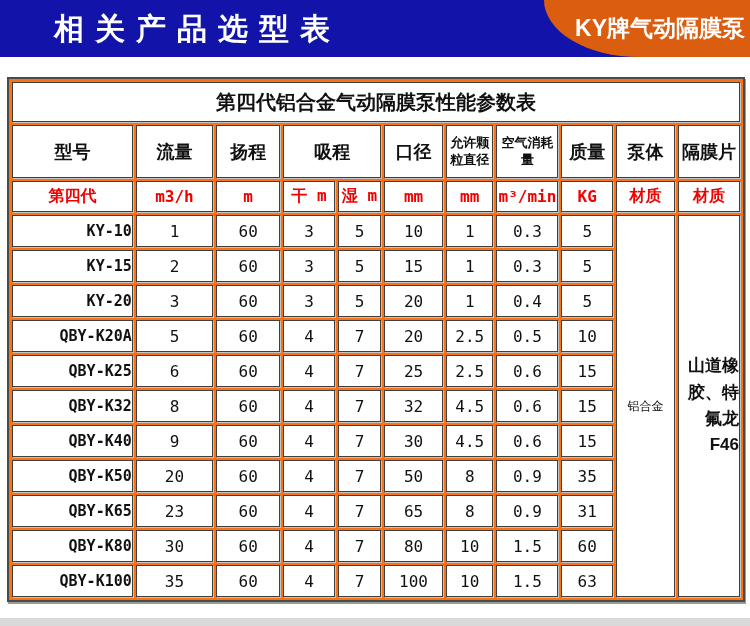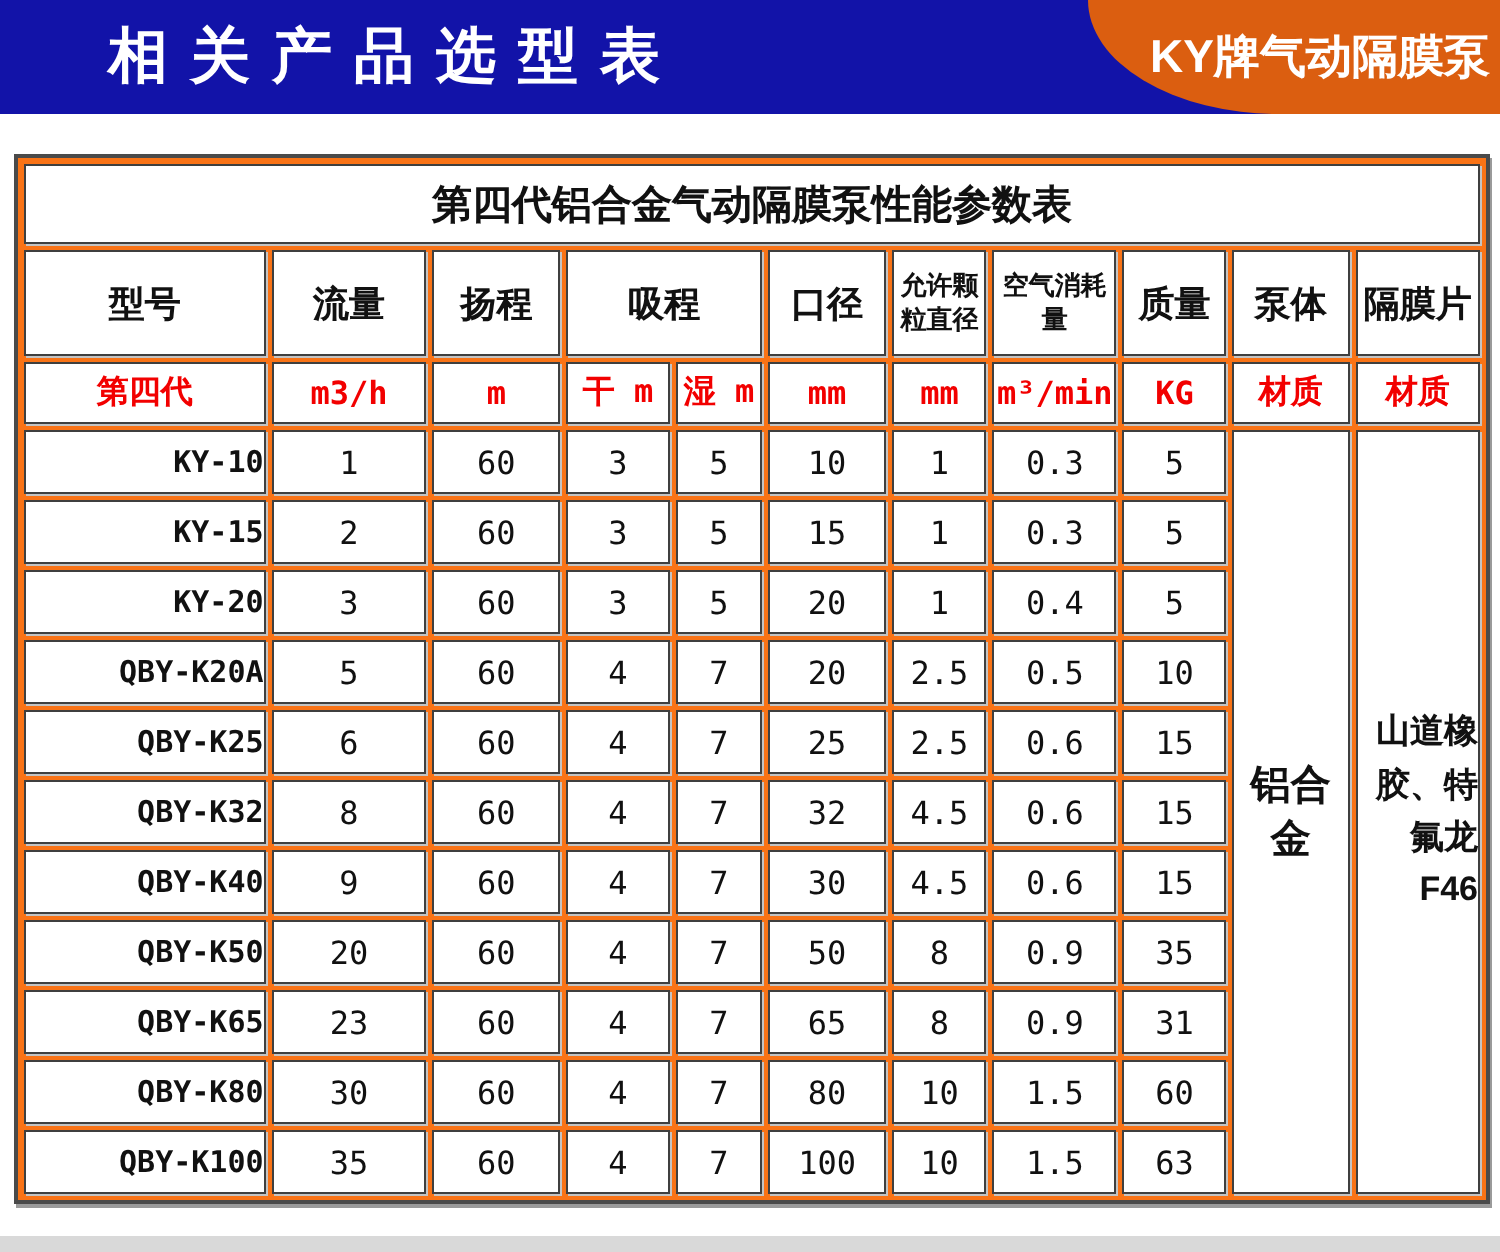--- a/index.html
+++ b/index.html
@@ -102,22 +102,22 @@
     font-size:15px;
     font-weight:bold;
     font-family:"DejaVu Sans Mono", monospace;
     text-align:right;
   }
   td.val{
     font-size:16px;
     font-family:"DejaVu Sans Mono", monospace;
   }
   td.body-cell{
-    font-size:20px;
-    font-weight:bold;
+    font-size:12px;
+    font-weight:normal;
   }
   td.diaphragm-cell{
     font-size:17px;
     font-weight:bold;
     white-space:pre-line;
     line-height:1.55;
     text-align:right;
   }
 </style>
 </head>

